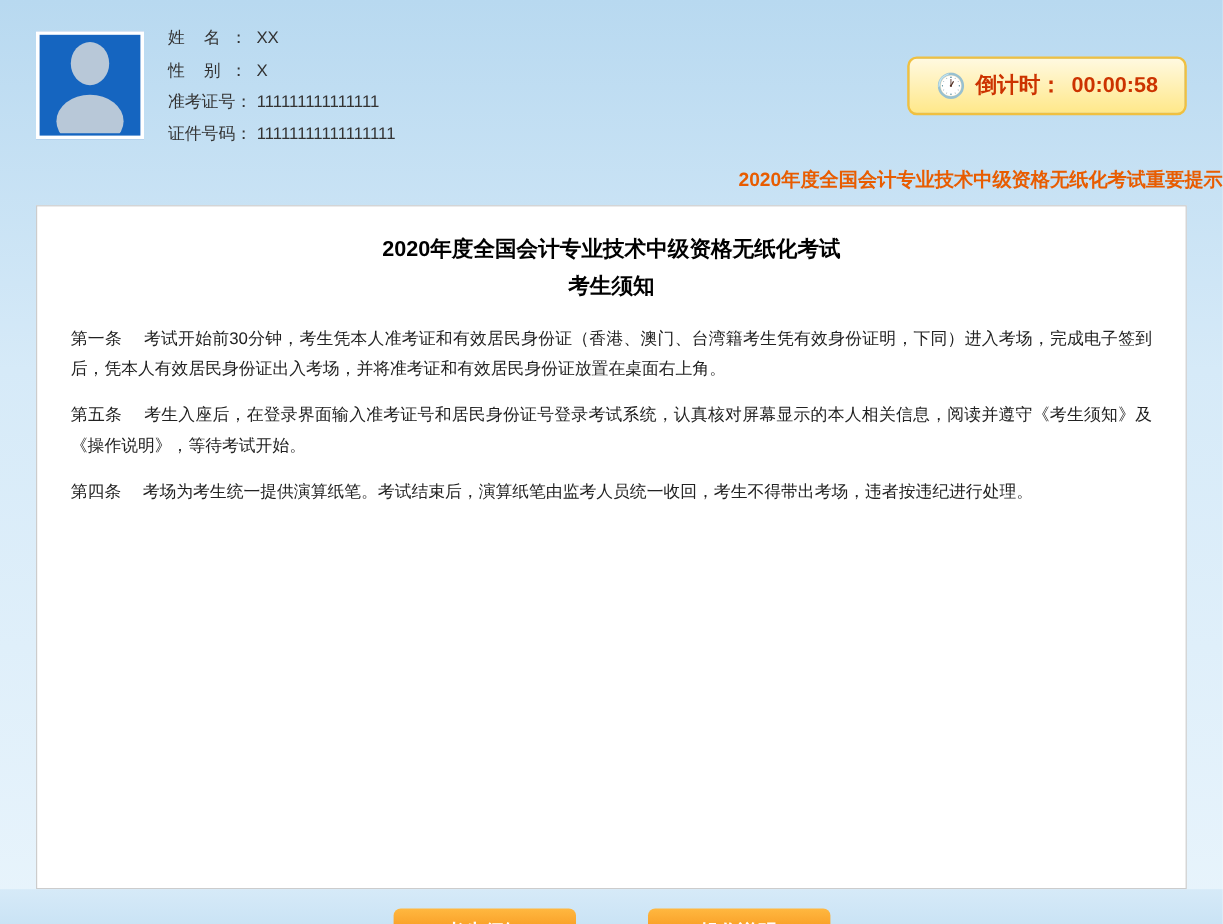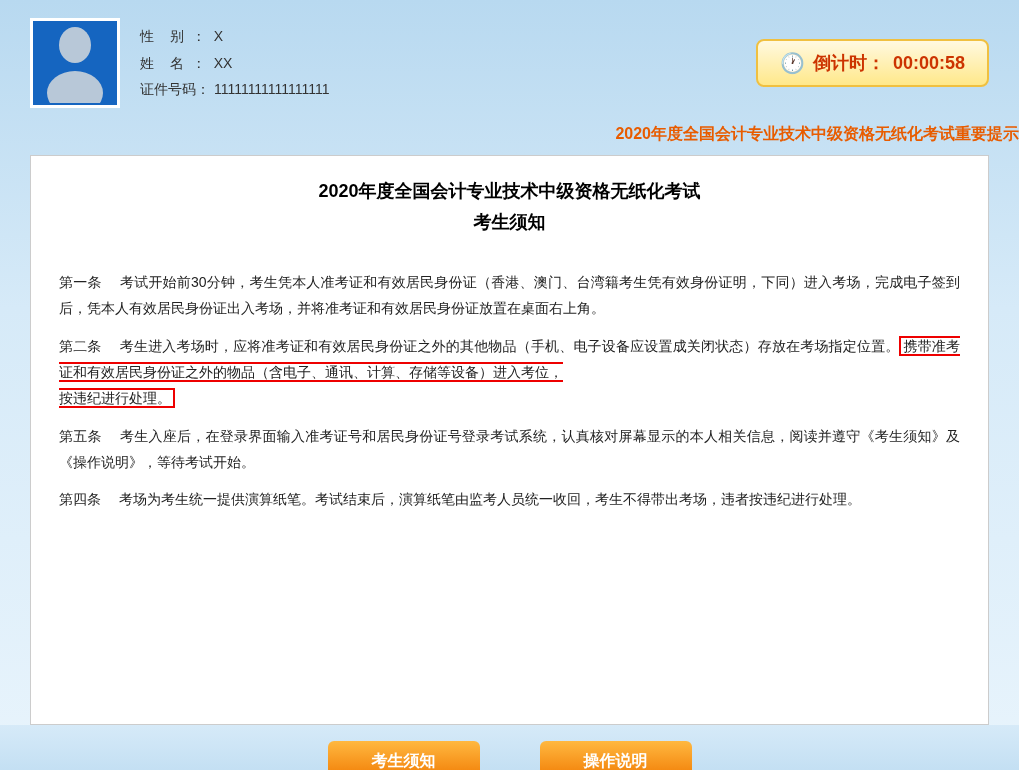--- a/index.html
+++ b/index.html
@@ -103,21 +103,21 @@
       background: #aaa;
       border: 1px solid #999;
     }
 
     .doc-title {
       text-align: center;
       font-size: 18px;
       font-weight: bold;
       color: #000;
       line-height: 1.7;
-      margin-bottom: 33px;
+      margin-bottom: 16px;
     }
 
     .article {
       font-size: 14px;
       color: #222;
       line-height: 1.85;
       margin-bottom: 12px;
       text-align: justify;
     }
 
@@ -157,30 +157,34 @@
 <div class="header">
   <div class="avatar-box">
     <svg class="avatar-silhouette" viewBox="0 0 70 80" xmlns="http://www.w3.org/2000/svg">
       <ellipse cx="35" cy="22" rx="16" ry="18" fill="#b8c8d8"></ellipse>
       <ellipse cx="35" cy="70" rx="28" ry="22" fill="#b8c8d8"></ellipse>
     </svg>
   </div>
 
   <div class="user-info">
     <div>
+      <span class="label">姓</span>
+      <span style="margin-left:10px;">名</span>
+      <span class="colon">：</span>
+      <span>XX</span>
+    </div>
+    <div>
       <span class="label">性</span>
       <span style="margin-left:10px;">别</span>
       <span class="colon">：</span>
       <span>X</span>
     </div>
     <div>
-      <span class="label">姓</span>
-      <span style="margin-left:10px;">名</span>
-      <span class="colon">：</span>
-      <span>XX</span>
+      <span>准考证号：</span>
+      <span>111111111111111</span>
     </div>
     <div>
       <span>证件号码：</span>
       <span>11111111111111111</span>
     </div>
   </div>
 
   <div class="timer-box">
     <span class="clock-icon">🕐</span>
     <span>倒计时：</span>
@@ -195,24 +199,20 @@
     <div class="doc-title">
       <div>2020年度全国会计专业技术中级资格无纸化考试</div>
       <div>考生须知</div>
     </div>
 
     <div class="article">
       <span class="bold">第一条</span>
       <span>　考试开始前30分钟，考生凭本人准考证和有效居民身份证（香港、澳门、台湾籍考生凭有效身份证明，下同）进入考场，完成电子签到后，凭本人有效居民身份证出入考场，并将准考证和有效居民身份证放置在桌面右上角。</span>
     </div>
 
-    <div class="article">
-      <span class="bold">第二条</span>
-      <span>　考生进入考场时，应将准考证和有效居民身份证之外的其他物品（手机、电子设备应设置成关闭状态）存放在考场指定位置。</span><span class="inline-red-border">携带准考证和有效居民身份证之外的物品（含电子、通讯、计算、存储等设备）进入考位，<br>按违纪进行处理。</span>
-    </div>
 
 
     <div class="article">
       <span class="bold">第五条</span>
       <span>　考生入座后，在登录界面输入准考证号和居民身份证号登录考试系统，认真核对屏幕显示的本人相关信息，阅读并遵守《考生须知》及《操作说明》，等待考试开始。</span>
     </div>
 
     <div class="article">
       <span class="bold">第四条</span>
       <span>　考场为考生统一提供演算纸笔。考试结束后，演算纸笔由监考人员统一收回，考生不得带出考场，违者按违纪进行处理。</span>

